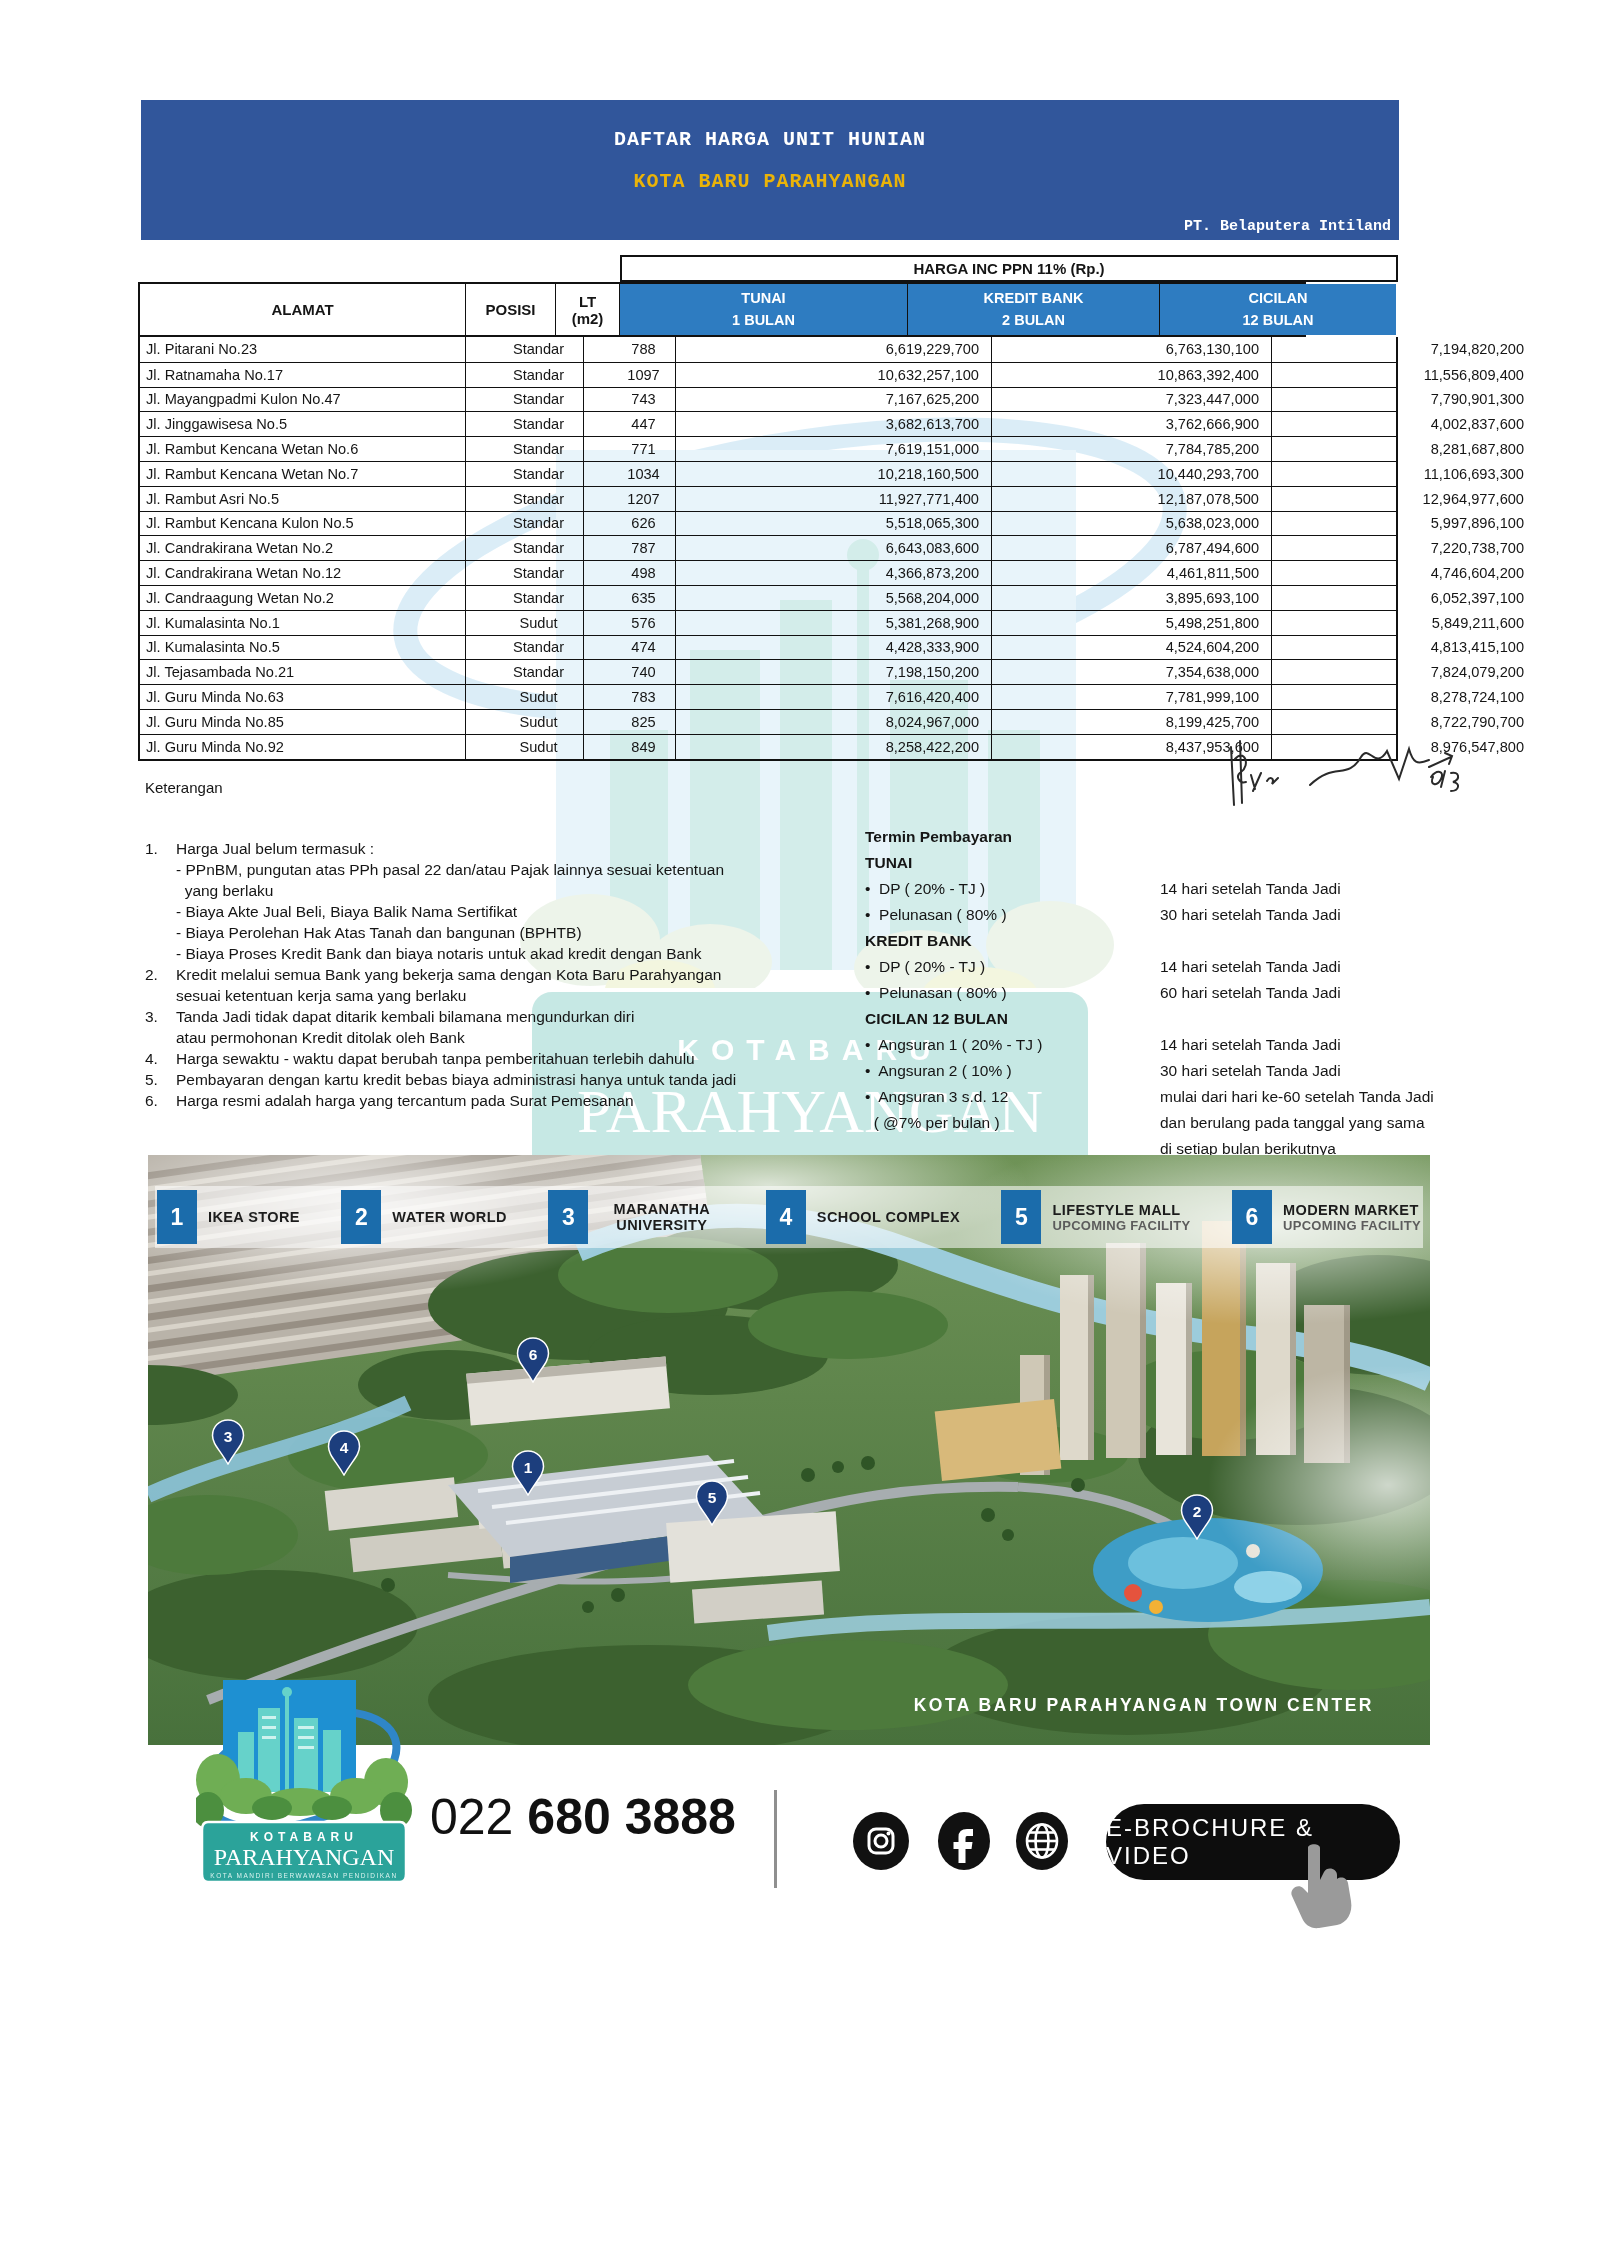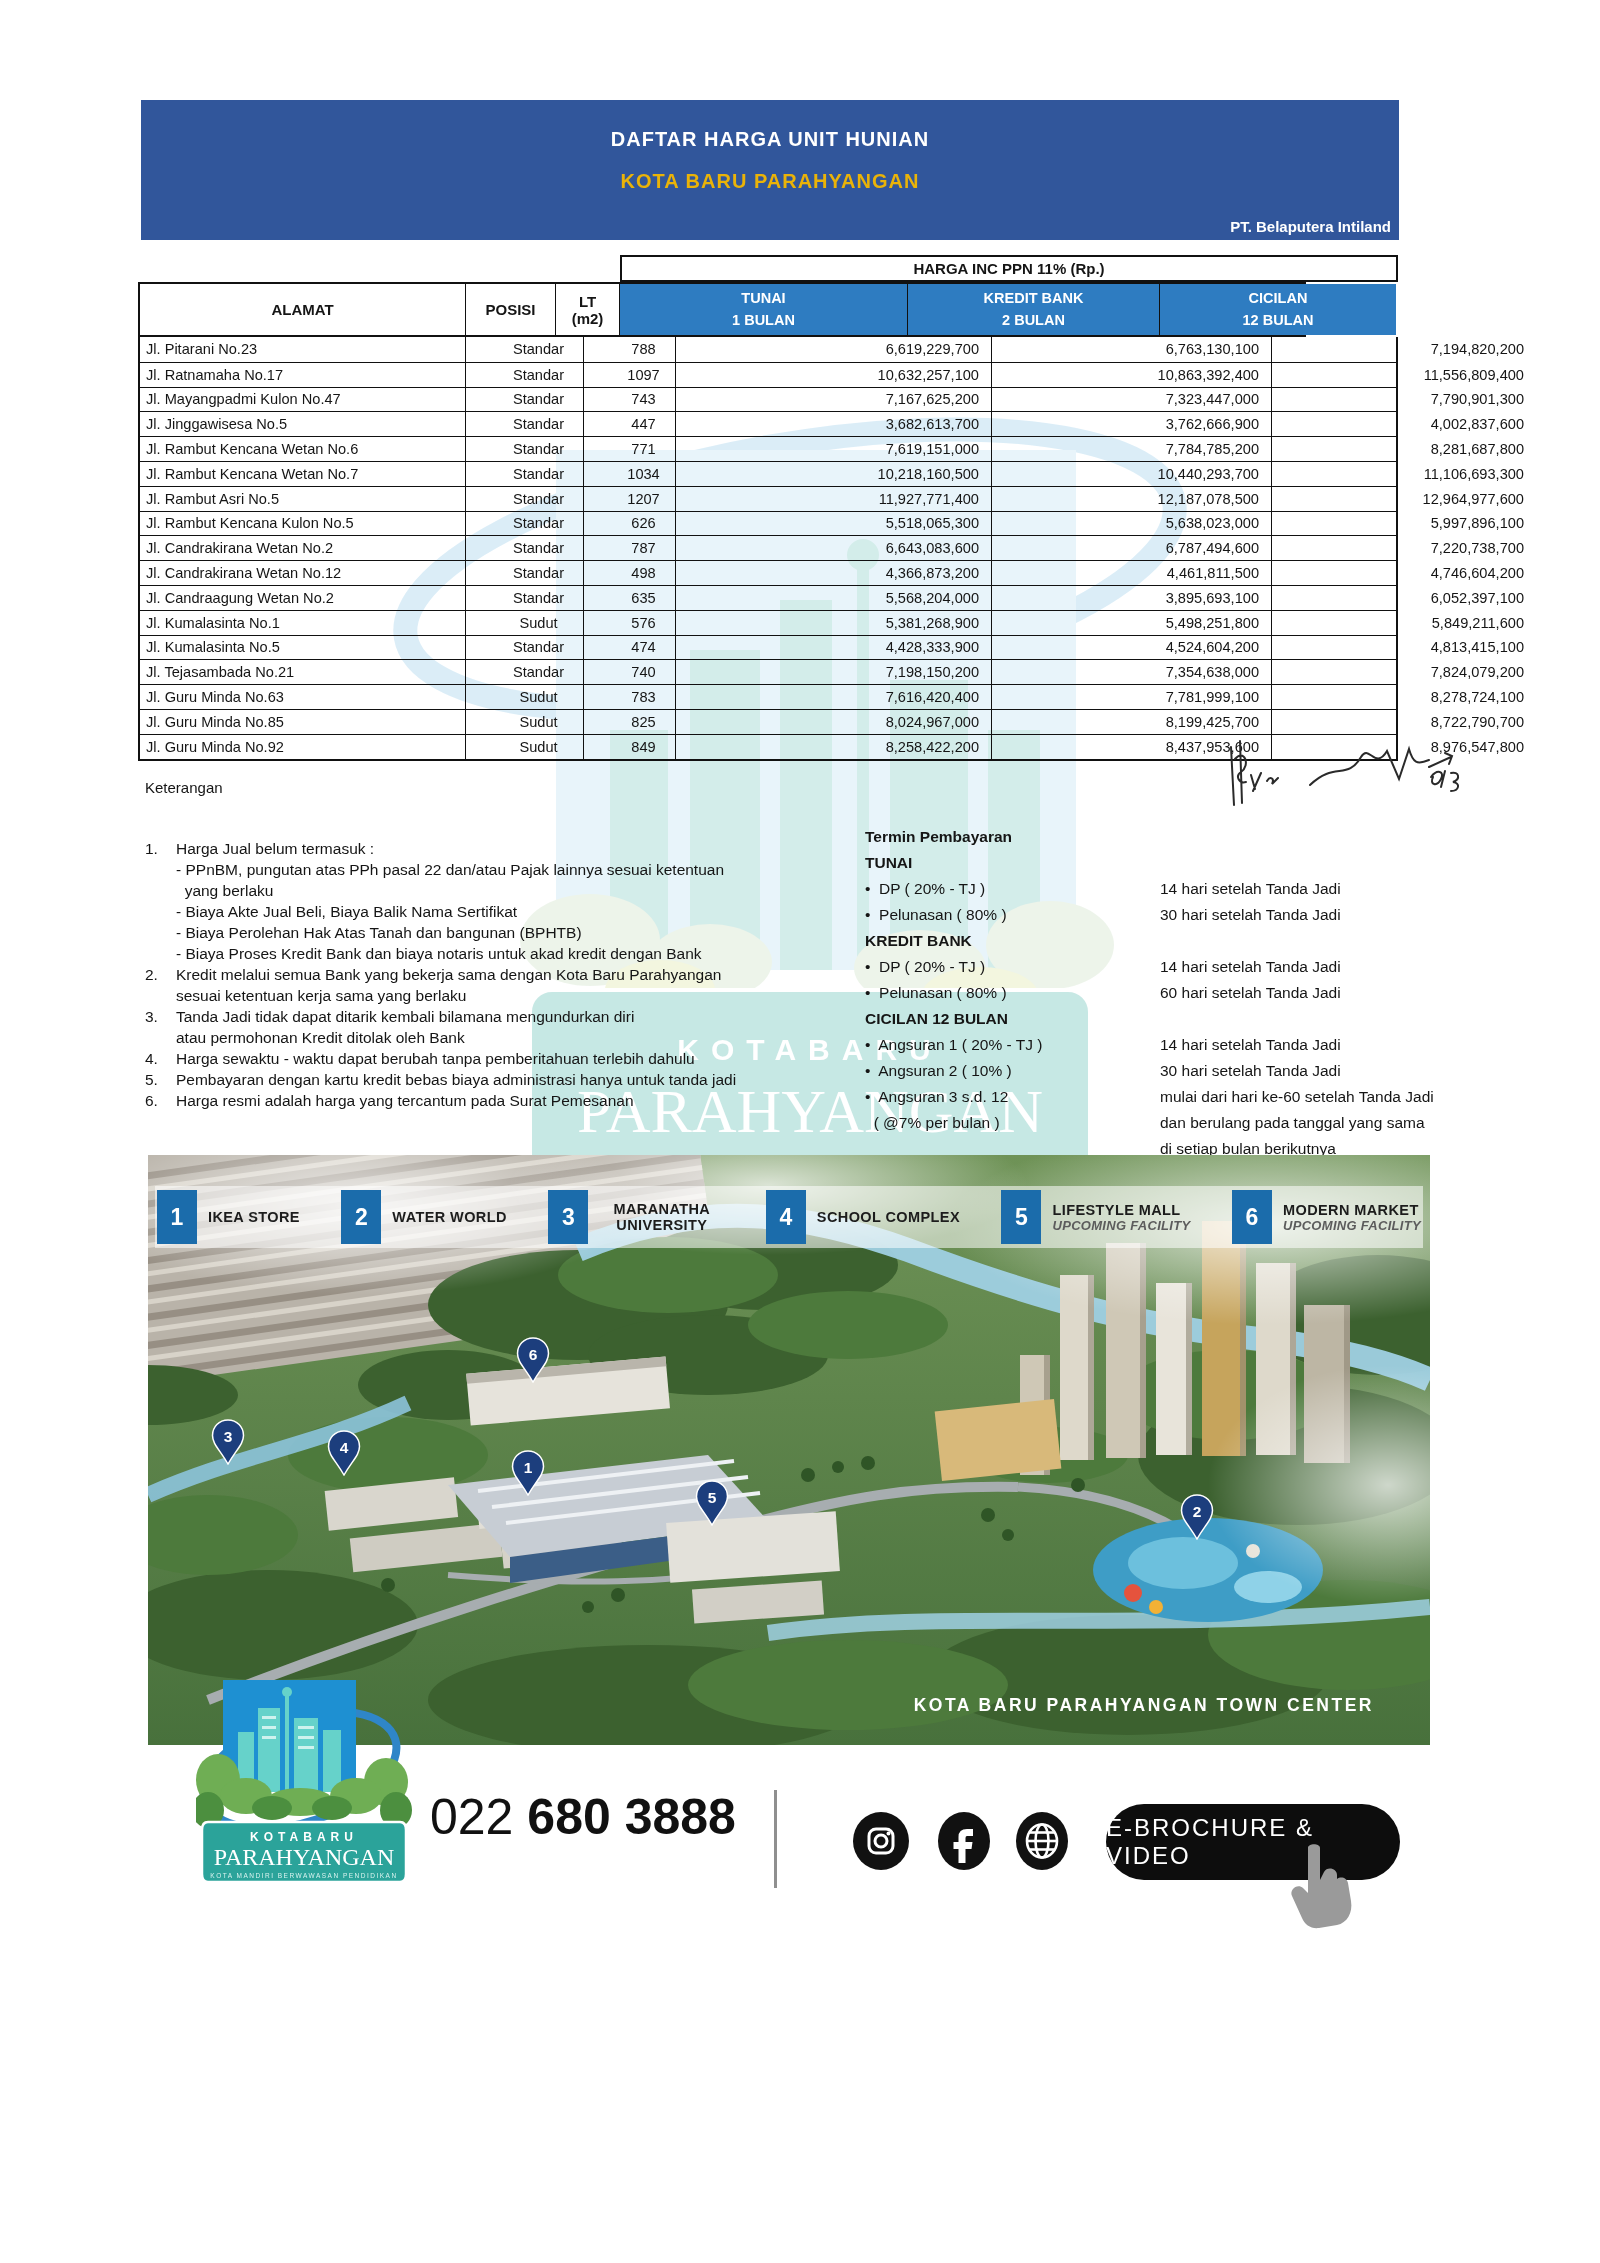--- a/index.html
+++ b/index.html
@@ -5,21 +5,21 @@
   :root{
     --banner_blue:#31569B; --header_blue:#2E7CC1; --tile_blue:#1B6CAB;
     --pin_navy:#1C3E7D; --logo_blue:#1E90D2; --logo_teal:#2BA39A; --ink:#151515;
   }
   html,body{margin:0;padding:0;background:#e8e8e8;}
   .page{position:relative;width:1600px;height:2263px;background:#ffffff;overflow:hidden;
         font-family:"Liberation Sans",sans-serif;color:var(--ink);}
   
   .watermark{position:absolute;left:360px;top:300px;z-index:1;opacity:.5;pointer-events:none;}
   
-  .banner{position:absolute;left:141px;top:100px;width:1258px;height:140px;background:var(--banner_blue);z-index:2;}
+  .banner{position:absolute;left:141px;top:100px;width:1258px;height:140px;background:var(--banner_blue);z-index:2;font-family:Liberation Mono, monospace;}
   .banner .t1{position:absolute;left:0;right:0;top:28px;text-align:center;color:#fff;font-size:20px;font-weight:800;letter-spacing:1px;}
   .banner .t2{position:absolute;left:0;right:0;top:70px;text-align:center;color:#eab308;font-size:20px;font-weight:800;letter-spacing:1px;}
   .banner .co{position:absolute;right:8px;bottom:5px;color:#fff;font-size:15px;font-weight:700;}
   
   .harga-box{position:absolute;left:620px;top:255px;width:778px;height:27px;border:2px solid #111;
              display:flex;align-items:center;justify-content:center;font-size:15px;font-weight:600;z-index:2;box-sizing:border-box;background:transparent;}
   .thead{position:absolute;left:138px;top:282px;width:1168px;height:55px;border:2px solid #111;box-sizing:border-box;
          display:grid;grid-template-columns:326px 90px 64px 288px 252px 236px;z-index:2;}
   .thead .hcell{border-right:1.5px solid #111;display:flex;align-items:center;justify-content:center;
                 font-size:15px;font-weight:600;flex-direction:column;box-sizing:border-box;}
@@ -54,21 +54,21 @@
   .pin{position:absolute;z-index:5;}
   
   .facbar{position:absolute;left:7px;top:31px;width:1268px;height:62px;background:rgba(255,255,255,.55);
           display:flex;align-items:center;justify-content:space-between;padding:0 2px;box-sizing:border-box;z-index:4;}
   .fitem{display:flex;align-items:center;gap:11px;}
   .ftile{width:40px;height:54px;background:var(--tile_blue);color:#fff;display:flex;align-items:center;justify-content:center;
          font-size:23px;font-weight:700;flex:none;}
   .flabels{display:flex;flex-direction:column;justify-content:flex-end;}
   .fname{font-size:14.5px;font-weight:800;color:#1c1c1c;letter-spacing:.4px;}
   .fname.wrap{max-width:125px;text-align:center;line-height:16px;}
-  .fsub{font-size:13px;color:#5c5c5c;font-weight:600;letter-spacing:.3px;font-style:italic;}
+  .fsub{font-size:13px;color:#5c5c5c;font-weight:600;letter-spacing:.3px;}
   
   .logo{position:absolute;left:196px;top:1680px;z-index:6;}
   .phone{position:absolute;left:430px;top:1788px;font-size:50px;z-index:6;color:#111;}
   .phone .pfx{font-weight:400;}
   .phone .num{font-weight:800;}
   .vdiv{position:absolute;left:774px;top:1790px;width:3px;height:98px;background:#8f8f8f;z-index:6;}
   .sicon{position:absolute;width:58px;height:58px;z-index:6;}
   .ebtn{position:absolute;left:1106px;top:1804px;width:294px;height:76px;background:#0d0d0d;border-radius:38px;
         display:flex;align-items:center;justify-content:center;color:#fff;font-size:24px;letter-spacing:2px;font-weight:500;z-index:6;}
   .hand{position:absolute;left:1282px;top:1842px;z-index:7;}

